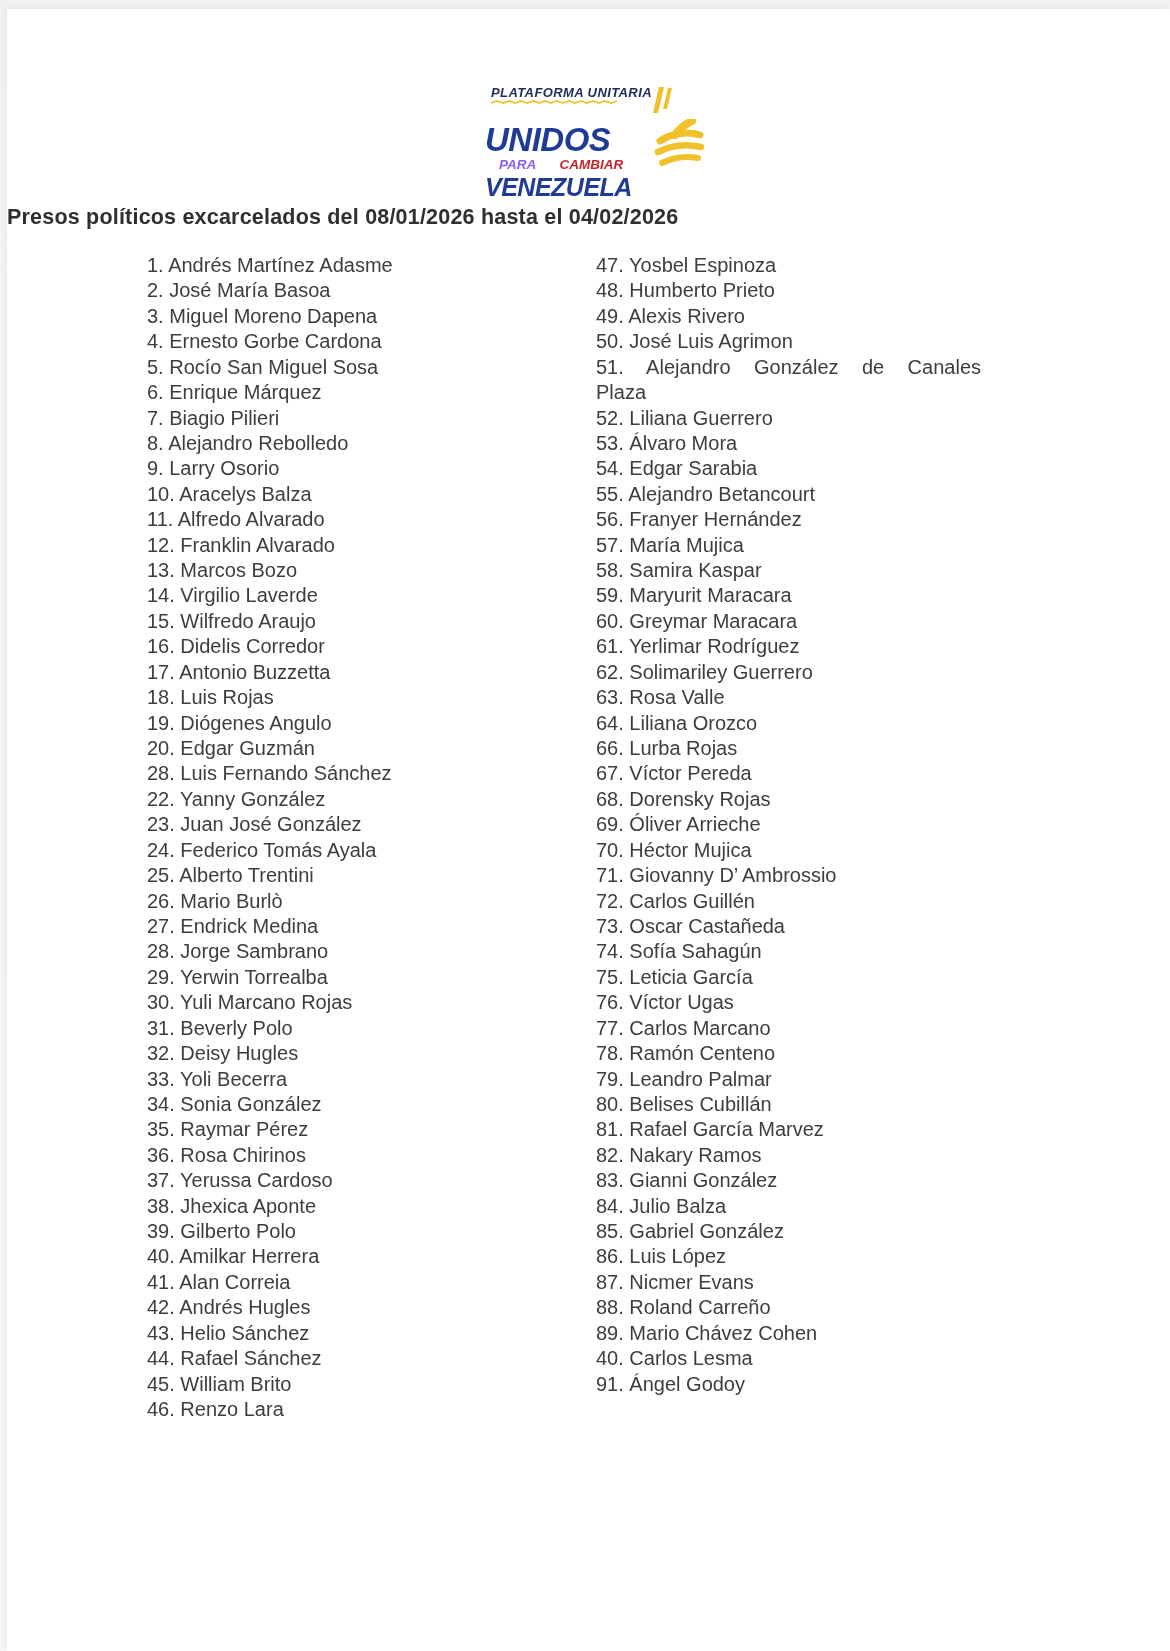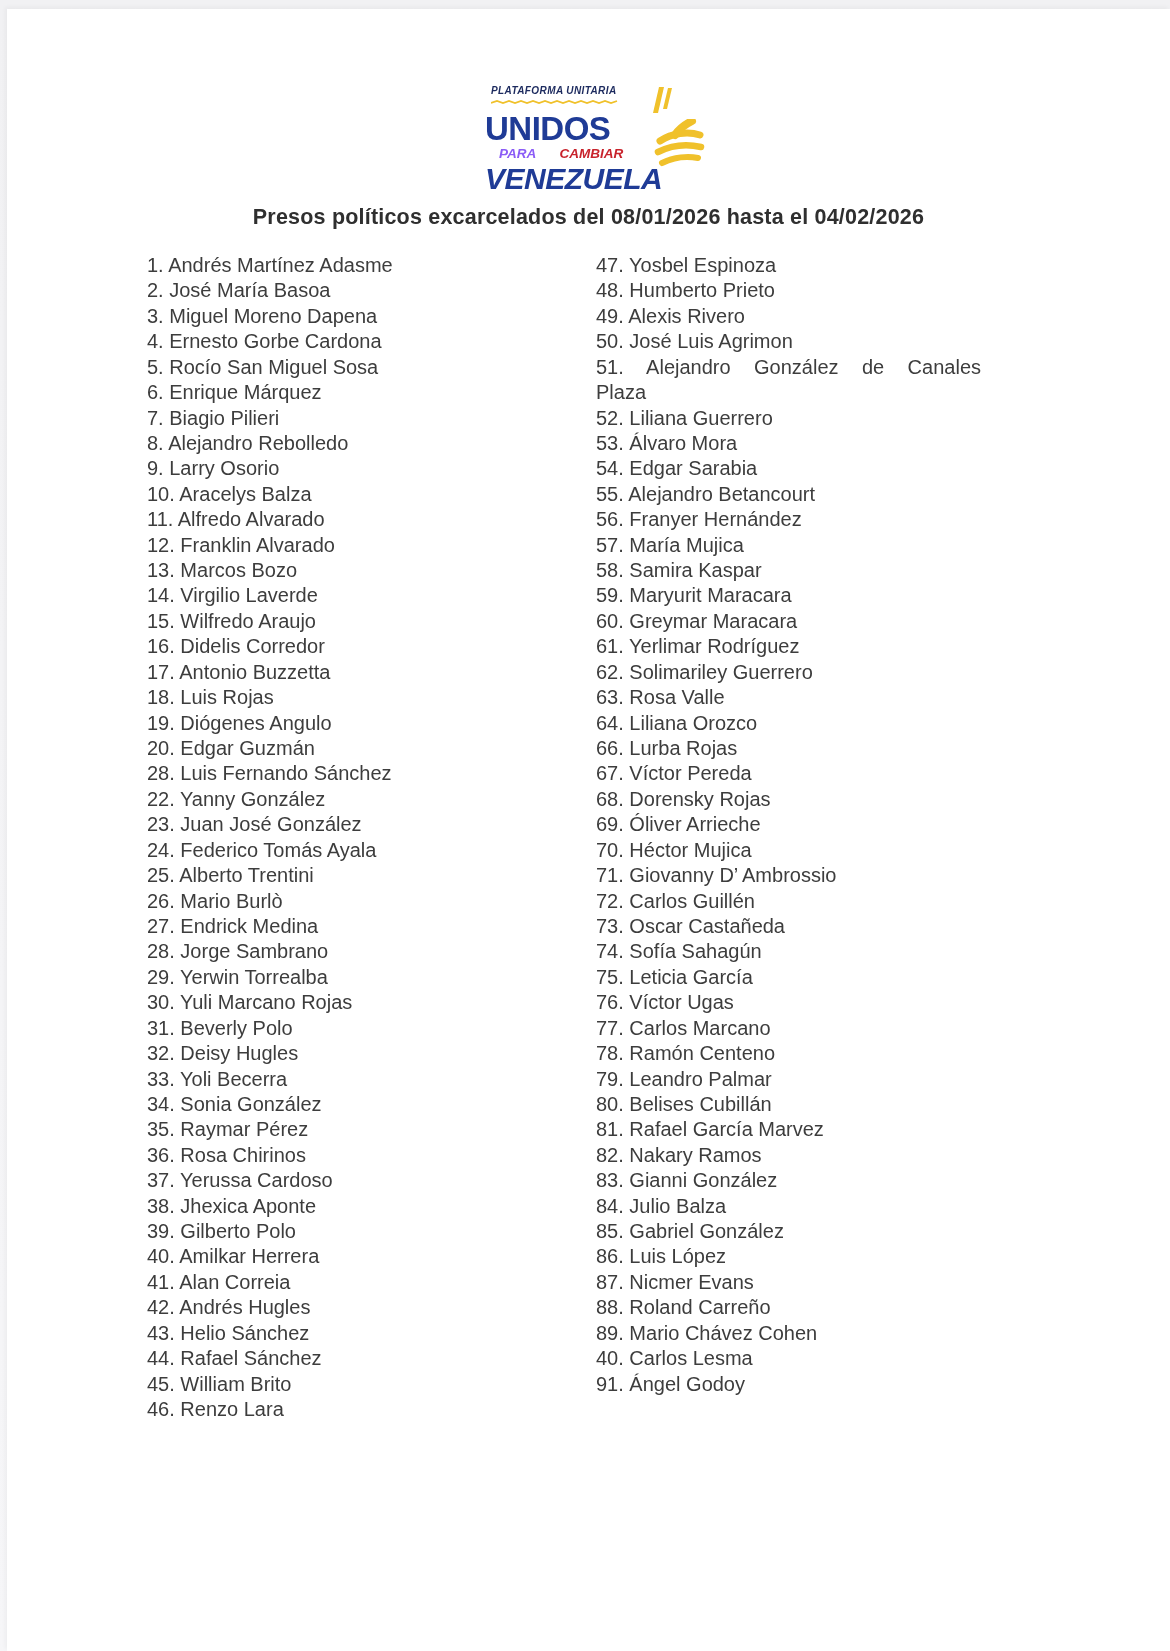--- a/index.html
+++ b/index.html
@@ -13,46 +13,46 @@
   .page{
     position:absolute;left:7px;top:9px;right:0;bottom:0;
     background:#ffffff;
     box-shadow:-2px -2px 4px rgba(0,0,0,0.04);
   }
   
   .logo{
     position:absolute;left:478px;top:76px;width:230px;height:95px;
   }
   .logo-plataforma{
-    font-size:10px;font-weight:bold;font-style:italic;
+    font-size:13px;font-weight:bold;font-style:italic;
     letter-spacing:.4px;color:#1c2a5e;white-space:nowrap;
     padding-left:6px;
   }
   .logo-squiggle{position:absolute;left:6px;top:14px;width:128px;height:6px;}
   .logo-unidos{
-    margin-top:16px;
-    font-size:33px;font-weight:bold;
+    margin-top:23px;
+    font-size:33px;font-weight:bold;font-style:italic;
     color:#1f3b96;letter-spacing:-0.5px;line-height:1;
   }
   .logo-para-cambiar{
     font-size:13.5px;font-weight:bold;font-style:italic;line-height:1.1;
     padding-left:14px;margin-top:2px;white-space:nowrap;
   }
   .logo-para{color:#8b5cf6;}
   .logo-cambiar{color:#c8232c;margin-left:20px;}
   .logo-venezuela{
-    font-size:30px;font-weight:bold;font-style:italic;
+    font-size:25px;font-weight:bold;font-style:italic;
     color:#1f3b96;letter-spacing:-0.5px;line-height:1.05;margin-top:1px;
   }
   .logo-slashes{position:absolute;left:158px;top:2px;width:30px;height:26px;}
   .logo-hand{position:absolute;left:163px;top:34px;width:58px;height:54px;}
   
   .doc-title{
     position:absolute;left:0;right:0;top:196px;
-    text-align:center;
+    text-align:left;
     font-size:21.5px;font-weight:bold;color:#2f2f2f;
     letter-spacing:.2px;
   }
   
   .col{position:absolute;top:244px;}
   .col-left{left:140px;width:412px;}
   .col-right{left:589px;width:385px;}
   .list-item{
     font-size:20px;line-height:25.42px;color:#3d3d3d;
   }

